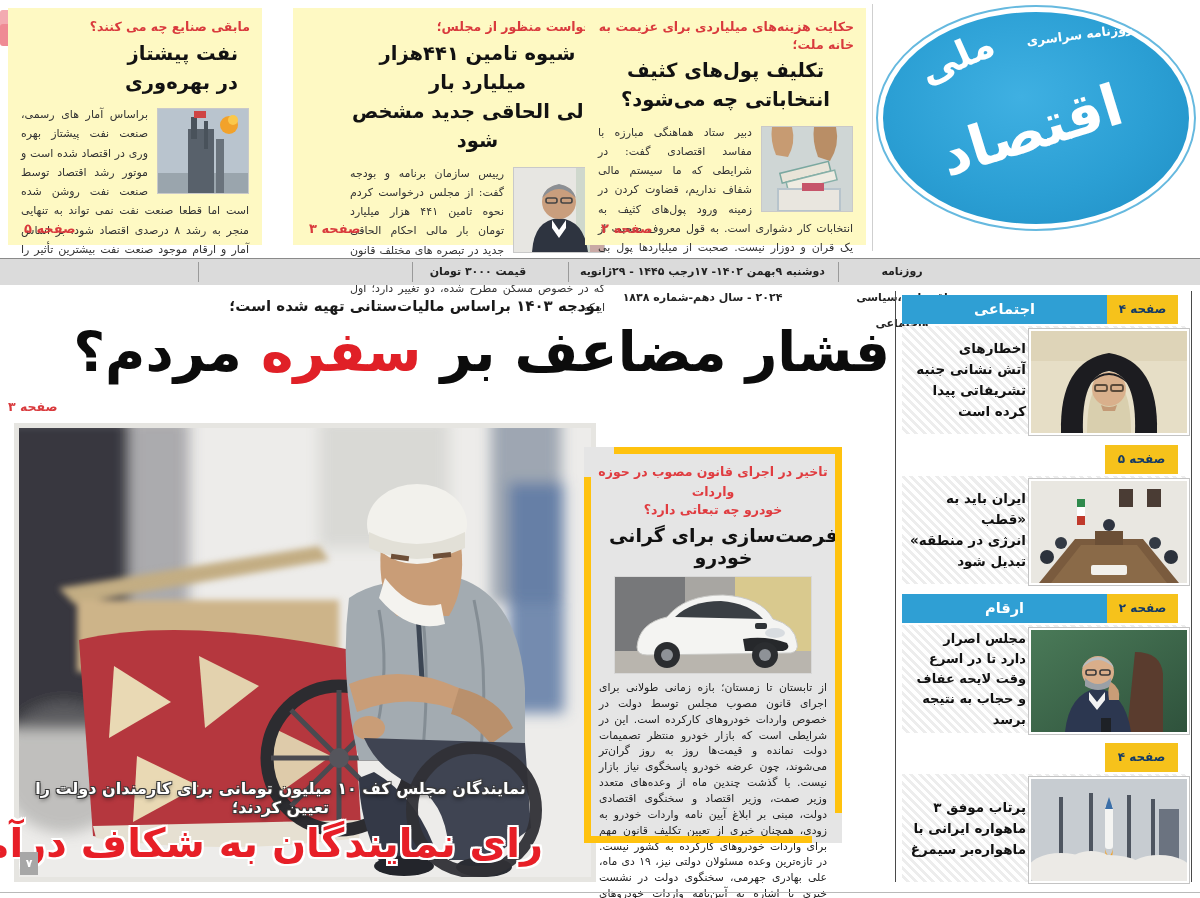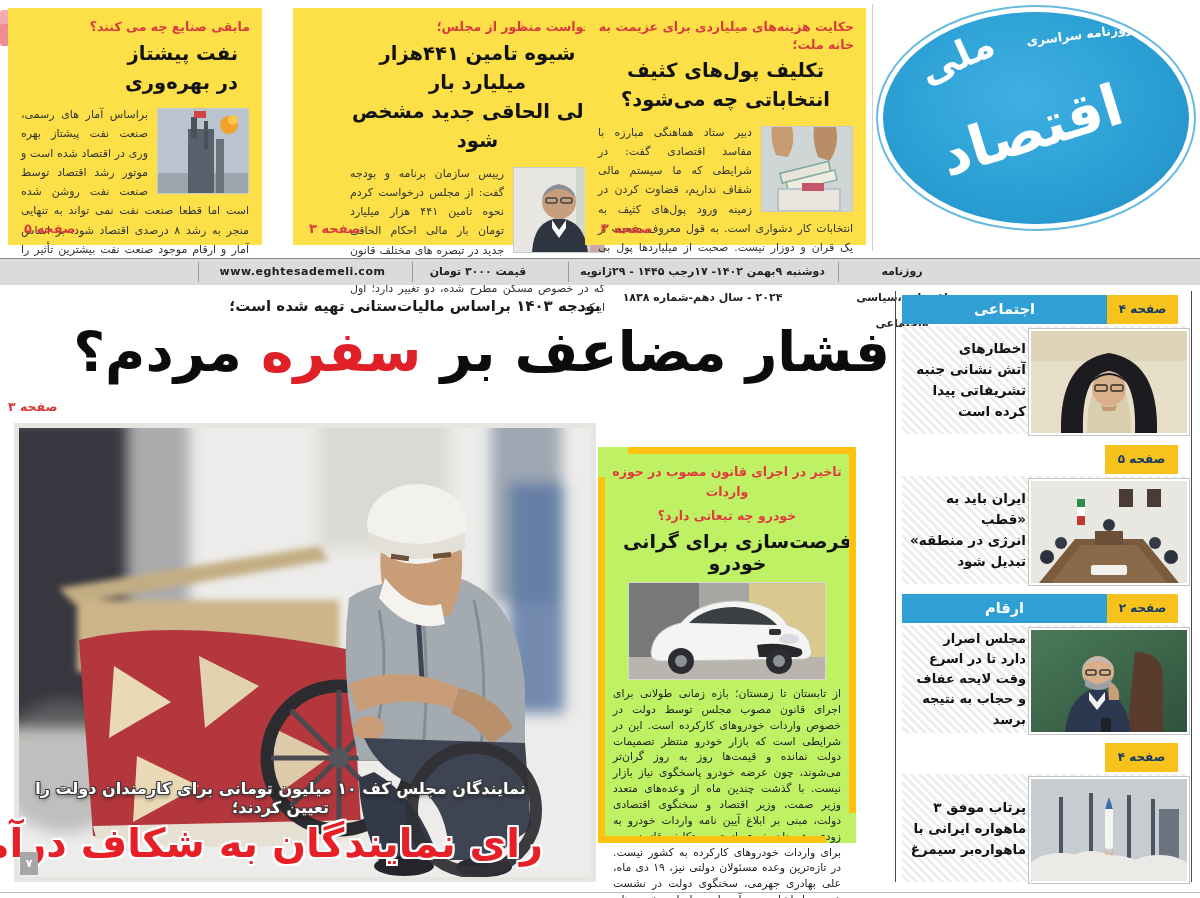--- a/index.html
+++ b/index.html
@@ -1,21 +1,21 @@
 <!DOCTYPE html>
 <html lang="fa" dir="rtl"><head>
 <meta charset="utf-8">
 <style>
   html,body{margin:0;padding:0;background:#fff;}
   .page{position:relative;width:1200px;height:898px;background:#fff;overflow:hidden;
         font-family:"DejaVu Sans",sans-serif;direction:rtl;}
   .pre{white-space:pre-line;}
 
   
-  .story-box{position:absolute;top:8px;height:237px;background:#fde047;}
+  .story-box{position:absolute;top:8px;height:237px;background:#fef9c3;}
   .sb-oil{left:8px;width:254px;}
   .sb-majlis{left:293px;width:281px;padding-left:44px;}
   .sb-money{left:585px;width:281px;}
   .story-kicker{color:#d93a3d;font-weight:bold;font-size:12.5px;padding:10px 12px 0;text-align:right;line-height:1.4;}
   .story-title{font-weight:bold;color:#121212;font-size:19.5px;line-height:1.5;text-align:center;padding:3px 10px 0;}
   .sb-oil .story-title{text-align:right;padding-right:24px;}
   .story-content{padding:8px 13px 0;font-size:11px;line-height:1.75;text-align:justify;color:#333;}
   .story-photo{float:right;width:90px;height:84px;margin:3px 0 4px 9px;border:1px solid #c9c9c9;background:#fff;}
   .story-photo svg{display:block;width:100%;height:100%;}
   .story-page{position:absolute;bottom:9px;left:16px;color:#d93a3d;font-weight:bold;font-size:13px;}
@@ -67,28 +67,28 @@
   .photo-caption{position:absolute;left:28px;top:779px;width:505px;text-align:center;color:#fff;
         font-weight:bold;font-size:16px;
         text-shadow:-1px -1px 0 #3a3a3a,1px -1px 0 #3a3a3a,-1px 1px 0 #3a3a3a,1px 1px 0 #3a3a3a,0 2px 4px rgba(0,0,0,.55);}
   .photo-headline{position:absolute;left:18px;top:820px;width:525px;text-align:center;color:#e71f27;
         font-weight:bold;font-size:40px;letter-spacing:-1px;white-space:nowrap;
         text-shadow:-2px -2px 0 #fff,2px -2px 0 #fff,-2px 2px 0 #fff,2px 2px 0 #fff,0 2px 0 #fff,0 -2px 0 #fff,2px 0 0 #fff,-2px 0 0 #fff;}
   .edge-num{position:absolute;left:20px;top:852px;width:18px;height:23px;background:#a7a7a7;color:#fff;
         font-size:11px;font-weight:bold;text-align:center;line-height:23px;}
 
   
-  .car-box{position:absolute;left:598px;top:447px;width:258px;height:396px;background:#bef264;}
+  .car-box{position:absolute;left:584px;top:447px;width:258px;height:396px;background:#e5e5e5;}
   .cb-bar{position:absolute;background:#ffc20e;}
   .cb-top{top:0;left:30px;right:0;height:7px;}
   .cb-right{top:0;right:0;bottom:30px;width:7px;}
   .cb-bottom{bottom:0;right:30px;left:0;height:7px;}
   .cb-left{bottom:0;left:0;top:30px;width:7px;}
   .car-kicker{margin-top:15px;color:#e03c40;font-weight:bold;font-size:12.5px;text-align:center;line-height:1.6;}
-  .car-kicker2{margin-top:6px;color:#e03c40;font-weight:bold;font-size:12.5px;text-align:center;}
+  .car-kicker2{margin-top:0;color:#e03c40;font-weight:bold;font-size:12.5px;text-align:center;}
   .car-title{margin-top:7px;font-size:19px;font-weight:bold;color:#111;text-align:center;padding-left:21px;}
   .car-photo{width:196px;height:96px;margin:8px auto 2px;border:1px solid #d8d8d8;}
   .car-photo svg{display:block;width:100%;height:100%;}
   .car-body{padding:4px 15px 0;font-size:10.8px;line-height:1.47;text-align:justify;color:#222;}
 
   
   .side-rule{position:absolute;top:291px;width:1px;height:591px;background:#4a4a4a;}
   .sr-l{left:895px;} .sr-r{left:1191px;}
   .side-card{position:absolute;left:902px;width:286px;height:140px;}
   .side-header{display:flex;height:29px;}
@@ -189,21 +189,20 @@
   <div class="logo-wrap">
     <div class="logo-ellipse">
       <div class="logo-inner"></div>
     </div>
     <div class="logo-tagline">روزنامه سراسری</div>
     <div class="brand-mali">ملی</div>
     <div class="brand-main">اقتصاد</div>
   </div>
 
   <div class="info-bar">
-    <span class="ib ib-site">www.eghtesademeli.com</span>
     <span class="ib ib-price">قیمت ۳۰۰۰ تومان</span>
     <span class="ib ib-date">دوشنبه ۹بهمن ۱۴۰۲- ۱۷رجب ۱۴۴۵ - ۲۹ژانویه ۲۰۲۴ - سال دهم-شماره ۱۸۳۸</span>
     <span class="ib ib-type">روزنامه اقتصادی،سیاسی واجتماعی</span>
     <span class="ib-sep" style="left:198px"></span>
     <span class="ib-sep" style="left:412px"></span>
     <span class="ib-sep" style="left:568px"></span>
     <span class="ib-sep" style="left:838px"></span>
   </div>
 
   <div class="lead-kicker">بودجه ۱۴۰۳ براساس مالیات‌ستانی تهیه شده است؛</div>

